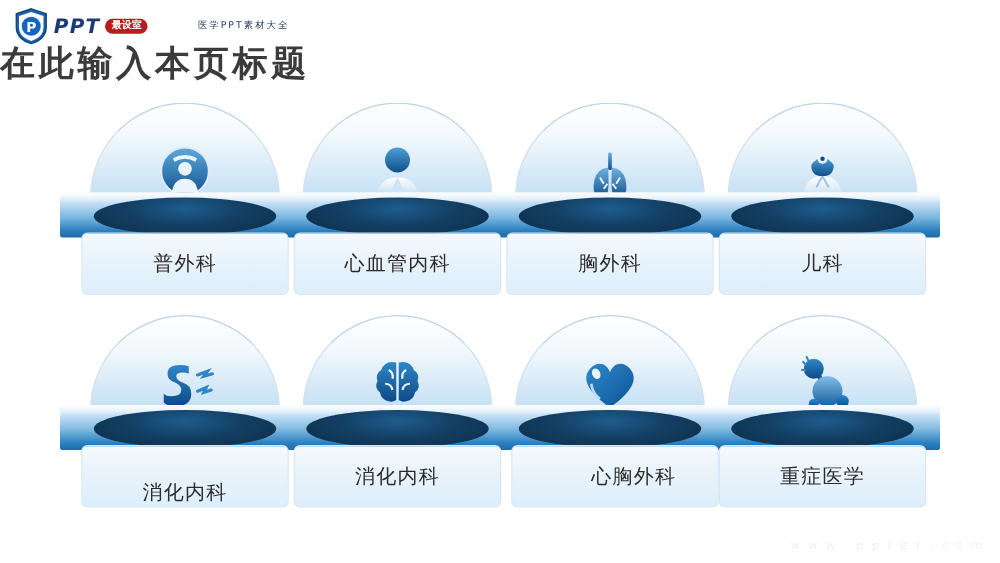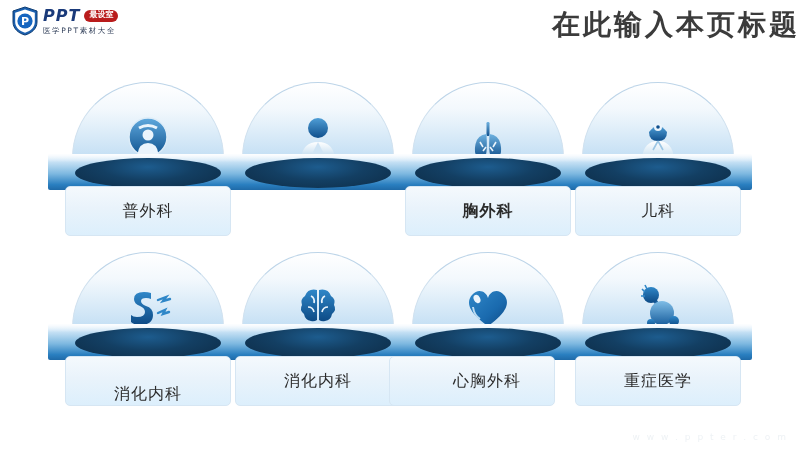--- a/index.html
+++ b/index.html
@@ -6,40 +6,40 @@
   body{
     width:800px;height:450px;overflow:hidden;
     background:#ffffff;
     font-family:"DejaVu Sans","Liberation Sans",sans-serif;
     position:relative;
   }
 
   
   .logo{position:absolute;left:12px;top:6px;display:flex;align-items:center;gap:5px;}
   .logo-shield{width:26px;height:30px;position:relative;flex:0 0 auto;}
-  .logo-text{display:flex;flex-direction:column;justify-content:flex-end;line-height:1;}
+  .logo-text{display:flex;flex-direction:row;justify-content:flex-end;line-height:1;gap:40px;}
   .logo-row1{display:flex;align-items:center;gap:4px;}
   .logo-ppt{
     font-family:"DejaVu Sans","Liberation Sans",sans-serif;
     font-weight:bold;font-size:16px;color:#1a3a7a;letter-spacing:1px;
     font-style:italic;
   }
   .logo-badge{
     background:#b91c1c;color:#fff;font-size:8px;font-weight:bold;
     padding:1px 5px 2px 5px;border-radius:7px;letter-spacing:0px;
     white-space:nowrap;line-height:1.1;
   }
   .logo-sub{
     font-size:7.5px;color:#2b3a55;letter-spacing:1.6px;margin-top:3px;
     white-space:nowrap;
   }
 
   
   .title{
-    position:absolute;left:0;right:0;top:6px;text-align:right;
+    position:absolute;left:0;right:0;top:32px;text-align:left;
     font-size:28px;font-weight:bold;color:#3b3b3b;letter-spacing:3px;
   }
 
   
   .row{position:absolute;left:0;width:800px;}
   .row1{top:82px;}
   .row2{top:252px;}
 
   
   .domes{position:absolute;left:0;top:0;width:800px;height:78px;}
@@ -287,36 +287,39 @@
   <div class="pedestal" style="left:75px;"></div>
   <div class="pedestal" style="left:245px;"></div>
   <div class="pedestal" style="left:415px;"></div>
   <div class="pedestal" style="left:585px;"></div>
 </div>
 
 <div class="labels r1">
   <div class="label-box" style="left:65px;">
     <span class="label-text">普外科</span>
   </div>
-  <div class="label-box" style="left:405px;font-weight:bold;">
+  <div class="label-box" style="left:235px;">
+    <span class="label-text">心血管内科</span>
+  </div>
+  <div class="label-box" style="left:405px;">
     <span class="label-text">胸外科</span>
   </div>
   <div class="label-box" style="left:575px;">
     <span class="label-text">儿科</span>
   </div>
 </div>
 
 <div class="labels r2">
   <div class="label-box" style="left:65px;align-items:flex-end;">
     <span class="label-text">消化内科</span>
   </div>
   <div class="label-box" style="left:235px;">
     <span class="label-text">消化内科</span>
   </div>
-  <div class="label-box" style="left:389px;padding-left:30px;">
+  <div class="label-box" style="left:409px;padding-left:30px;">
     <span class="label-text">心胸外科</span>
   </div>
   <div class="label-box" style="left:575px;text-align:right;">
     <span class="label-text">重症医学</span>
   </div>
 </div>
 
 <div class="watermark">w w w . p p t e r . c o m</div>
 
 </body></html>

